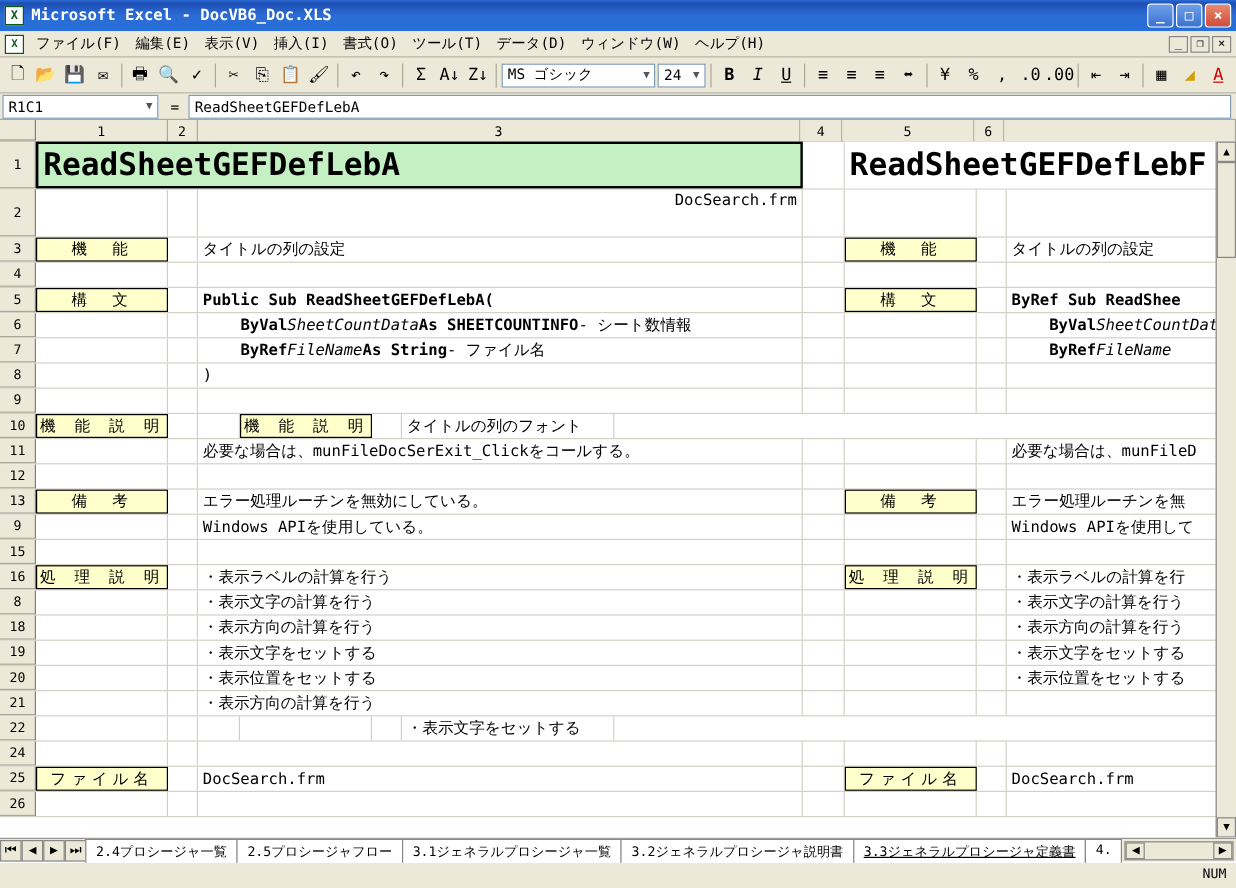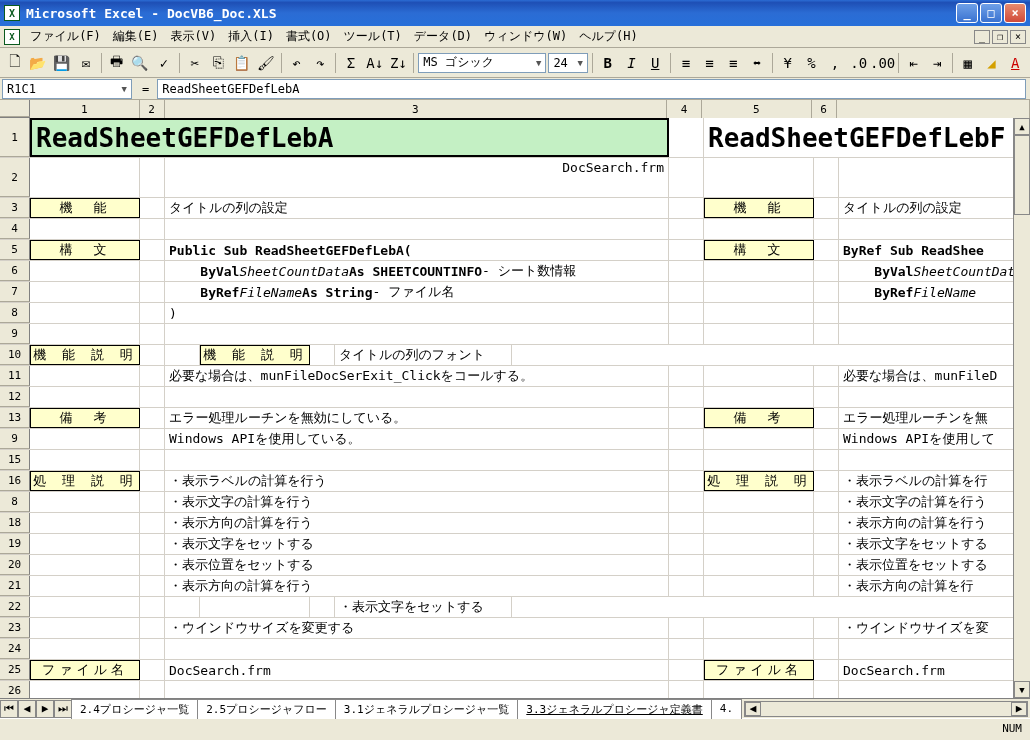--- a/index.html
+++ b/index.html
@@ -357,40 +357,29 @@
         <div class="cell " style="width: 177px;">・表示位置をセットする</div>
       </div>
       <div class="row">
         <div class="rowhdr">21</div>
         <div class="cell " style="width: 110px;"></div>
         <div class="cell " style="width: 25px;"></div>
         <div class="cell " style="width: 504px;">  ・表示方向の計算を行う</div>
         <div class="cell " style="width: 35px;"></div>
         <div class="cell " style="width: 110px;"></div>
         <div class="cell " style="width: 25px;"></div>
-        <div class="cell " style="width: 177px;">  ・表示方向の計算を行</div>
       </div>
       <div class="row">
         <div class="rowhdr">22</div>
         <div class="cell " style="width: 110px;"></div>
         <div class="cell " style="width: 25px;"></div>
         <div class="cell " style="width: 35px;"></div>
         <div class="cell " style="width: 110px;"></div>
         <div class="cell " style="width: 25px;"></div>
         <div class="cell " style="width: 177px;">  ・表示文字をセットする</div>
-      </div>
-      <div class="row">
-        <div class="rowhdr">23</div>
-        <div class="cell " style="width: 110px;"></div>
-        <div class="cell " style="width: 25px;"></div>
-        <div class="cell " style="width: 504px;">・ウインドウサイズを変更する</div>
-        <div class="cell " style="width: 35px;"></div>
-        <div class="cell " style="width: 110px;"></div>
-        <div class="cell " style="width: 25px;"></div>
-        <div class="cell " style="width: 177px;">・ウインドウサイズを変</div>
       </div>
       <div class="row">
         <div class="rowhdr">24</div>
         <div class="cell " style="width: 110px;"></div>
         <div class="cell " style="width: 25px;"></div>
         <div class="cell " style="width: 504px;"></div>
         <div class="cell " style="width: 35px;"></div>
         <div class="cell " style="width: 110px;"></div>
         <div class="cell " style="width: 25px;"></div>
         <div class="cell " style="width: 177px;"></div>
@@ -425,20 +414,21 @@
 
 <div class="tabs">
   <div class="nav">⏮</div>
   <div class="nav">◀</div>
   <div class="nav">▶</div>
   <div class="nav">⏭</div>
   <div id="tab-list" style="display:flex">
       <div class="tab">2.4プロシージャ一覧</div>
       <div class="tab">2.5プロシージャフロー</div>
       <div class="tab">3.1ジェネラルプロシージャ一覧</div>
+      <div class="tab">3.2ジェネラルプロシージャ説明書</div>
       <div class="tab active">3.3ジェネラルプロシージャ定義書</div>
       <div class="tab">4.</div>
     </div>
   <div class="scroll-h">
     <div class="btn" style="width:16px;height:14px;border:1px solid #888;display:inline-flex;align-items:center;justify-content:center;float:left">◀</div>
     <div class="btn" style="width:16px;height:14px;border:1px solid #888;display:inline-flex;align-items:center;justify-content:center;float:right">▶</div>
   </div>
 </div>
 
 <div class="status">

